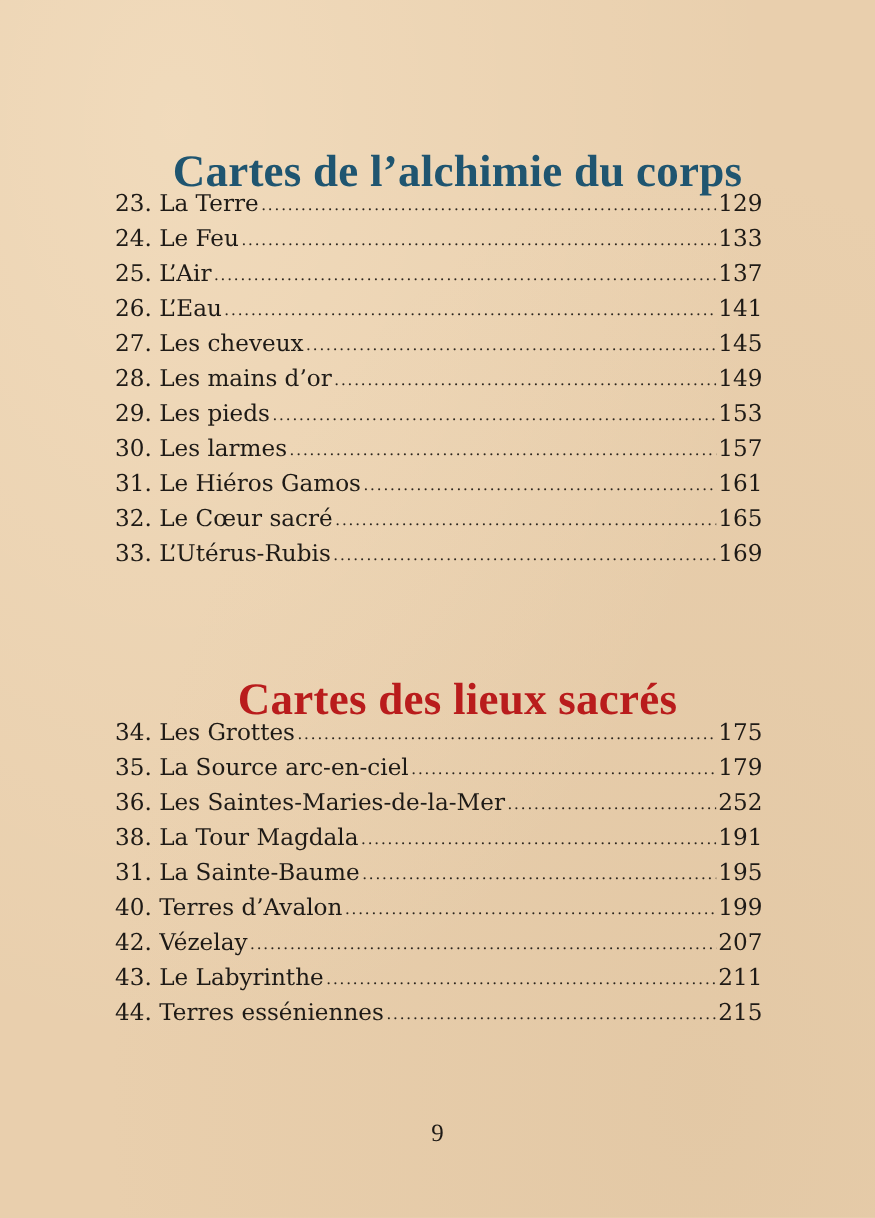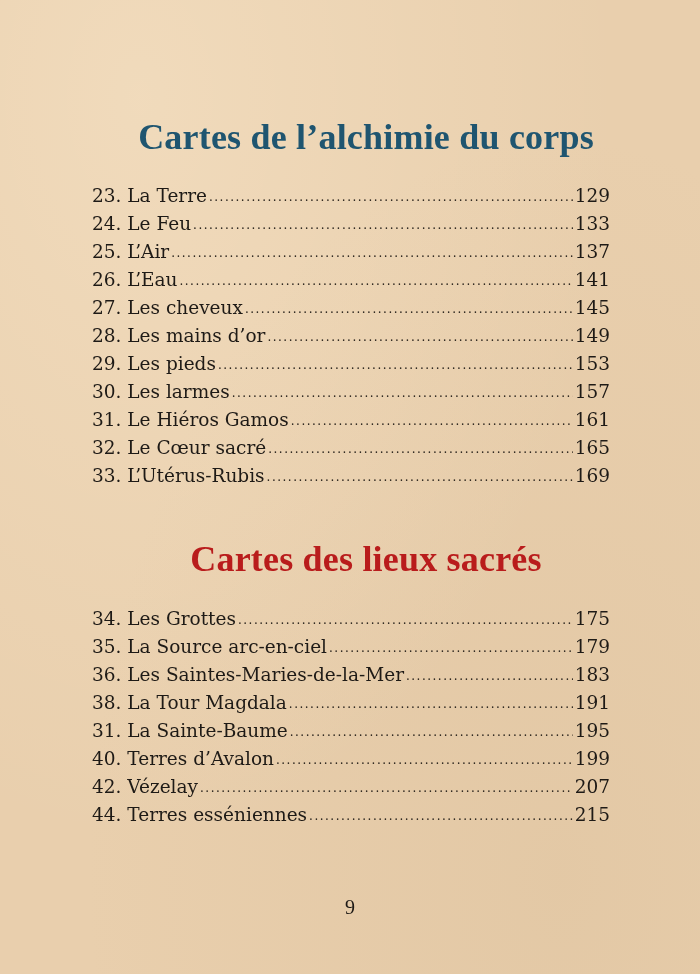--- a/index.html
+++ b/index.html
@@ -38,21 +38,21 @@
     }
     #toc-1 { top: 150px; }
     #toc-2 { top: 573px; }
     .toc-row {
       display: flex;
       align-items: baseline;
       height: 28px;
       line-height: 28px;
       font-size: 18.5px;
     }
-    .toc-label { white-space: nowrap; flex: 0 0 auto; margin-top: 32px; }
+    .toc-label { white-space: nowrap; flex: 0 0 auto; }
     .toc-dots {
       flex: 1 1 auto;
       overflow: hidden;
       white-space: nowrap;
       margin: 0 2px;
       font-size: 12px;
       letter-spacing: 1.5px;
       color: #2a241d;
       position: relative;
       top: -1px;
@@ -144,21 +144,21 @@
       <span class="toc-page">175</span>
     </li>
     <li class="toc-row">
       <span class="toc-label">35. La Source arc-en-ciel</span>
       <span class="toc-dots"></span>
       <span class="toc-page">179</span>
     </li>
     <li class="toc-row">
       <span class="toc-label">36. Les Saintes-Maries-de-la-Mer</span>
       <span class="toc-dots"></span>
-      <span class="toc-page">183</span>
+      <span class="toc-page">252</span>
     </li>
     <li class="toc-row">
       <span class="toc-label">38. La Tour Magdala</span>
       <span class="toc-dots"></span>
       <span class="toc-page">191</span>
     </li>
     <li class="toc-row">
       <span class="toc-label">31. La Sainte-Baume</span>
       <span class="toc-dots"></span>
       <span class="toc-page">195</span>
@@ -167,19 +167,24 @@
       <span class="toc-label">40. Terres d’Avalon</span>
       <span class="toc-dots"></span>
       <span class="toc-page">199</span>
     </li>
     <li class="toc-row">
       <span class="toc-label">42. Vézelay</span>
       <span class="toc-dots"></span>
       <span class="toc-page">207</span>
     </li>
     <li class="toc-row">
+      <span class="toc-label">43. Le Labyrinthe</span>
+      <span class="toc-dots"></span>
+      <span class="toc-page">211</span>
+    </li>
+    <li class="toc-row">
       <span class="toc-label">44. Terres esséniennes</span>
       <span class="toc-dots"></span>
       <span class="toc-page">215</span>
     </li>
   </ul>
 
 <div class="page-number">9</div>
 
 </body></html>

